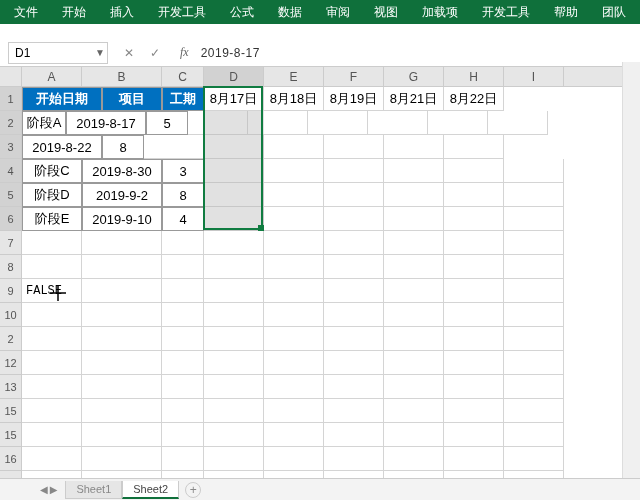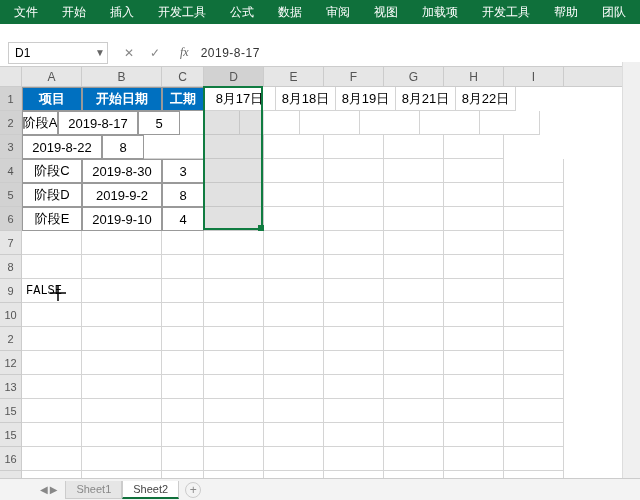--- a/index.html
+++ b/index.html
@@ -104,31 +104,31 @@
         <div class="row-h">12</div>
         <div class="row-h">13</div>
         <div class="row-h">15</div>
         <div class="row-h">15</div>
         <div class="row-h">16</div>
         <div class="row-h">17</div>
         <div class="row-h">18</div>
       </div>
     <div class="cells" id="cells">
         <div class="row">
+          <div class="cell hdr-cell" style="width: 80px;">开始日期</div>
           <div class="cell hdr-cell" style="width: 60px;">项目</div>
-          <div class="cell hdr-cell" style="width: 80px;">开始日期</div>
           <div class="cell hdr-cell" style="width: 42px;">工期</div>
-          <div class="cell date-cell" style="width: 72px;">8月17日</div>
+          <div class="cell date-cell" style="width: 60px;">8月17日</div>
           <div class="cell date-cell" style="width: 60px;">8月18日</div>
           <div class="cell date-cell" style="width: 60px;">8月19日</div>
           <div class="cell date-cell" style="width: 60px;">8月21日</div>
           <div class="cell date-cell" style="width: 60px;">8月22日</div>
         </div>
         <div class="row">
-          <div class="cell tbl-cell" style="width: 36px;">阶段A</div>
+          <div class="cell tbl-cell" style="width: 44px;">阶段A</div>
           <div class="cell tbl-cell" style="width: 80px;">2019-8-17</div>
           <div class="cell tbl-cell" style="width: 42px;">5</div>
           <div class="cell" style="width: 60px;"></div>
           <div class="cell" style="width: 60px;"></div>
           <div class="cell" style="width: 60px;"></div>
           <div class="cell" style="width: 60px;"></div>
           <div class="cell" style="width: 60px;"></div>
           <div class="cell" style="width: 60px;"></div>
         </div>
         <div class="row">

